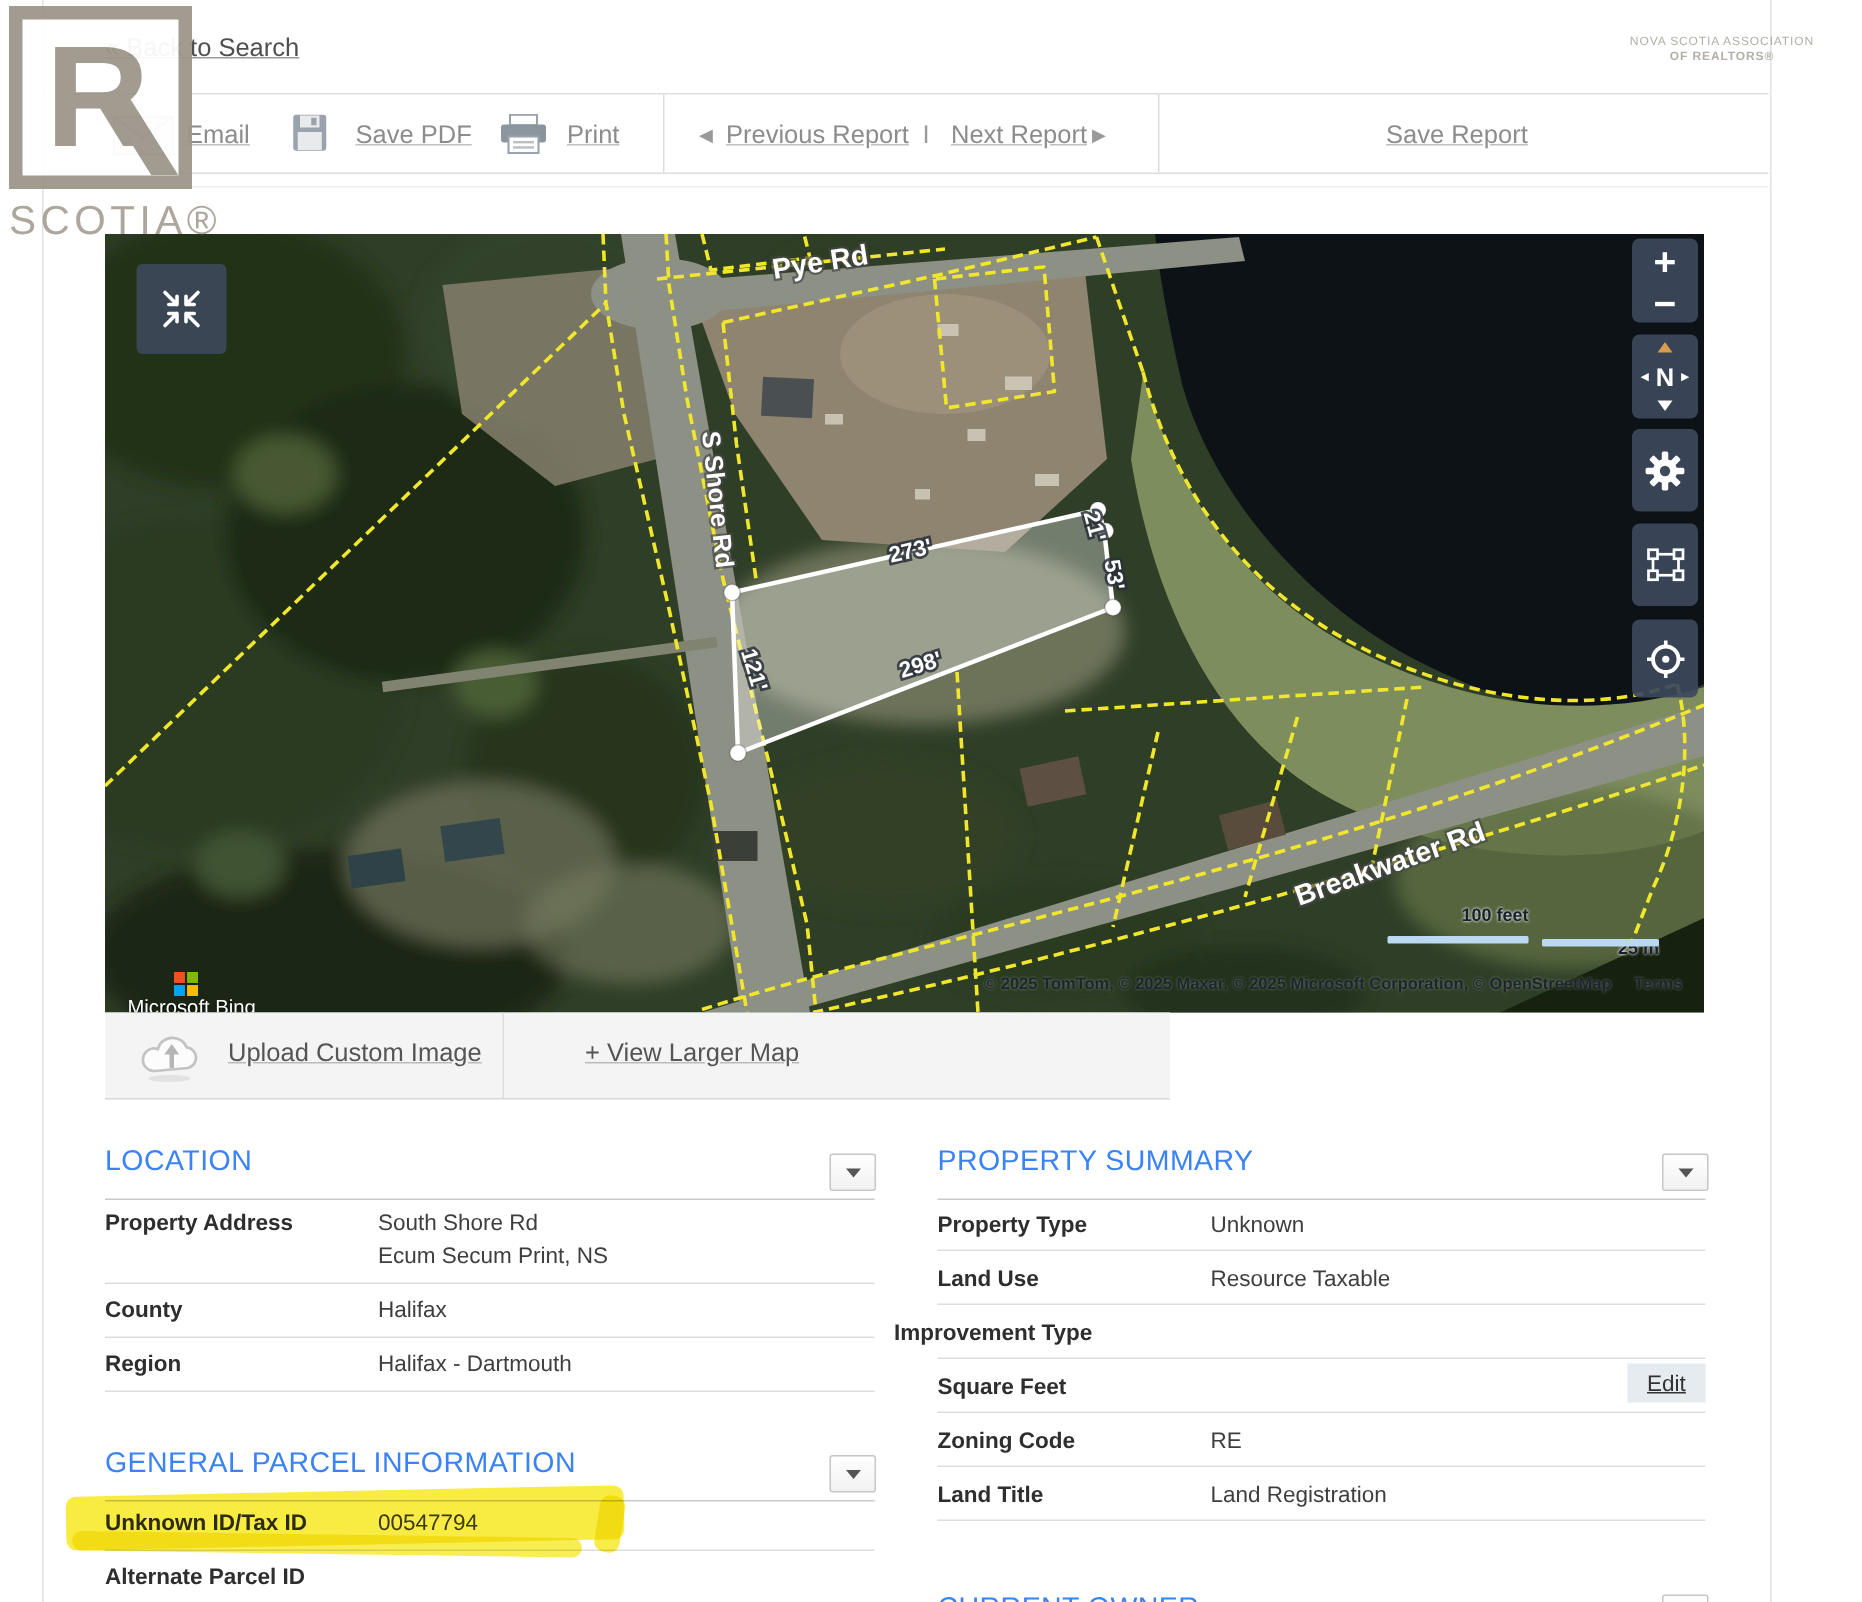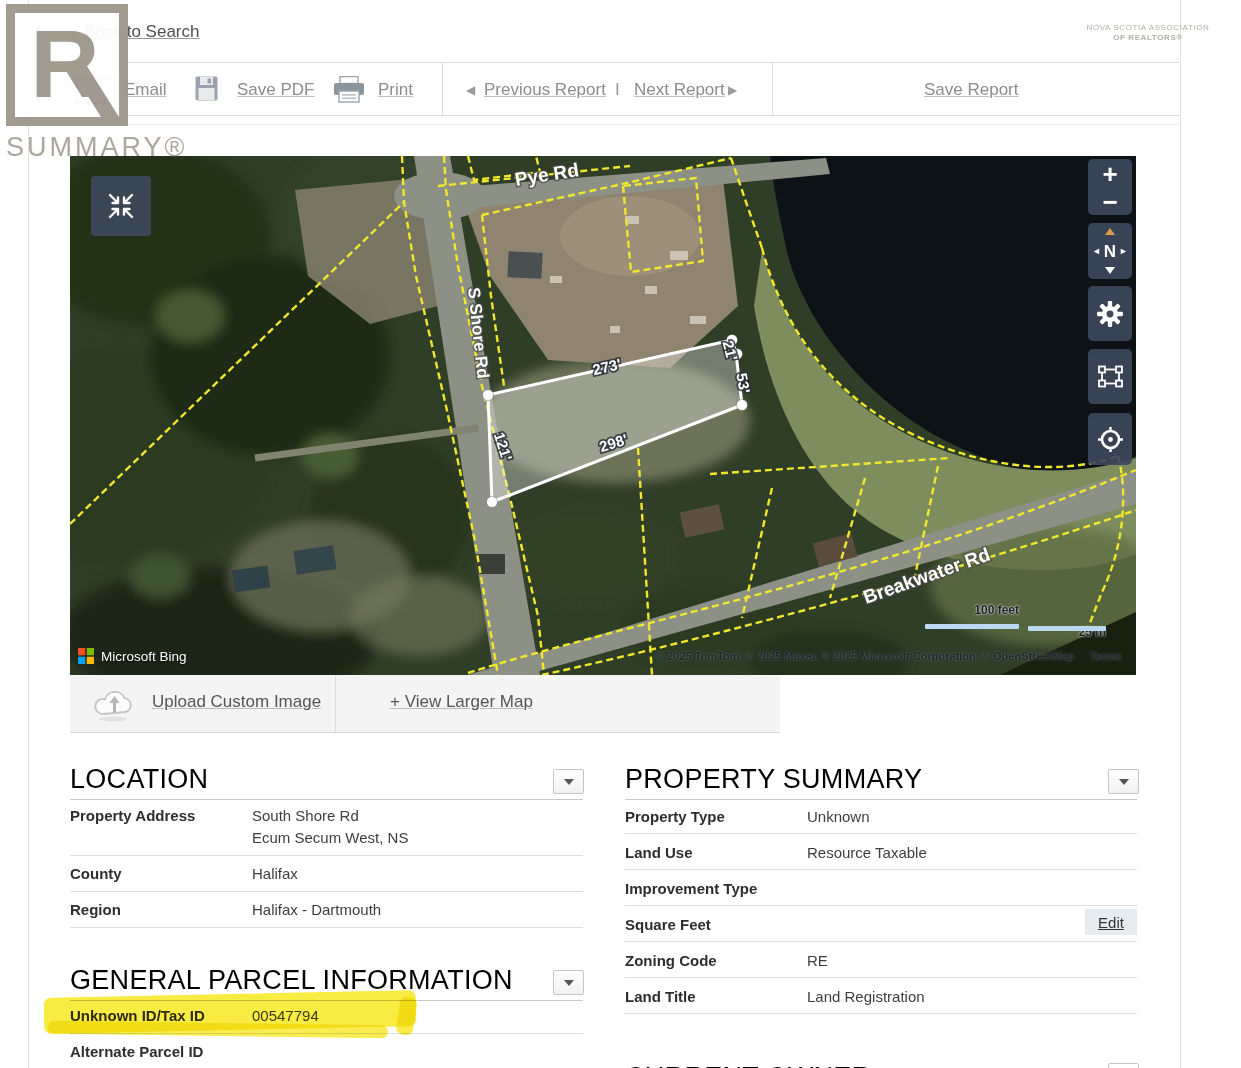--- a/index.html
+++ b/index.html
@@ -6,21 +6,21 @@
   body{width:1241px;height:1068px;position:relative;overflow:hidden;background:#fff;
        font-family:"Liberation Sans","DejaVu Sans",sans-serif;-webkit-font-smoothing:antialiased;}
   .abs{position:absolute;}
   .hline{position:absolute;border-top:1px solid #ddd;height:0;}
   .vline{position:absolute;border-left:1px solid #ddd;width:0;}
   .frame{position:absolute;left:28px;top:0;width:1151px;height:1068px;
          border-left:1px solid #e2e2e2;border-right:1px solid #e2e2e2;}
   a.lnk{color:#8c8c8c;text-decoration:underline;text-decoration-color:#c0c0c0;font-size:17px;cursor:pointer;}
   a.lnk-dark{color:#4f4f4f;text-decoration:underline;text-decoration-color:#9a9a9a;font-size:17px;cursor:pointer;}
   .arrow{color:#9a9a9a;font-size:12px;}
-  .sec-title{font-size:27px;color:#000000;letter-spacing:.3px;white-space:nowrap;}
+  .sec-title{font-size:19px;color:#3b82f6;letter-spacing:.3px;white-space:nowrap;}
   .row-label{font-weight:bold;font-size:15px;color:#2e2e2e;white-space:nowrap;}
   .row-value{font-size:15px;color:#3e3e3e;white-space:nowrap;}
   .dd-btn{position:absolute;width:29px;height:23px;background:linear-gradient(#fff,#f1f1f1);
           border:1px solid #c6c6c6;border-radius:2px;display:flex;align-items:center;justify-content:center;cursor:pointer;}
   .dd-btn .tri{width:0;height:0;border-left:5px solid transparent;border-right:5px solid transparent;border-top:6px solid #555;}
   
   .map{position:absolute;left:70px;top:156px;width:1066px;height:519px;background:#2f3e27;overflow:hidden;}
   .ctl{position:absolute;left:1018px;width:44px;background:rgba(60,72,92,.92);border-radius:5px;
        display:flex;align-items:center;justify-content:center;cursor:pointer;color:#fff;}
   .maplabel{fill:#fff;font-weight:bold;paint-order:stroke;stroke:rgba(42,48,58,.85);stroke-width:3.5px;
@@ -92,21 +92,21 @@
 <div class="hline" style="left:29px;top:115px;width:1150px;"></div>
 <div class="hline" style="left:29px;top:124px;width:1150px;border-color:#ededed;"></div>
 
 <div class="watermark">
   <div class="wm-box">
     <svg width="104" height="104" viewBox="0 0 104 104">
       <text x="50" y="84" text-anchor="middle" font-size="96" font-weight="bold" fill="#9d968b" font-family="Liberation Sans, sans-serif">R</text>
       <polygon points="56,56 86,104 104,104 70,50" fill="#9d968b"></polygon>
     </svg>
   </div>
-  <div class="wm-label">SUMMARY®</div>
+  <div class="wm-label">SCOTIA®</div>
 </div>
 
 <div class="nsar">
   <div class="nsar-sub">NOVA SCOTIA ASSOCIATION</div>
   <div class="nsar-sub" style="margin-top:0;font-weight:bold;">OF REALTORS®</div>
 </div>
 
 <div class="map">
   <svg width="1066" height="519" viewBox="0 0 1066 519" preserveAspectRatio="none" style="position:absolute;left:0;top:0;">
     <defs>
@@ -257,21 +257,21 @@
     </svg>
   </div>
   <div class="ctl" style="top:257px;height:52px;">
     <svg width="27" height="27" viewBox="0 0 27 27" stroke="#fff" fill="none">
       <circle cx="13.5" cy="13.5" r="8.5" stroke-width="2.6"></circle>
       <circle cx="13.5" cy="13.5" r="2.4" fill="#fff" stroke="none"></circle>
       <path d="M13.5,1 L13.5,5 M13.5,22 L13.5,26 M1,13.5 L5,13.5 M22,13.5 L26,13.5" stroke-width="2.4"></path>
     </svg>
   </div>
 
-  <div class="abs" style="left:8px;top:492px;display:flex;align-items:center;">
+  <div class="abs" style="left:8px;top:492px;display:flex;align-items:center;flex-direction:column;">
     <svg width="16" height="16" viewBox="0 0 16 16">
       <rect x="0" y="0" width="7.3" height="7.3" fill="#f25022"></rect>
         <rect x="8.7" y="0" width="7.3" height="7.3" fill="#7fba00"></rect>
       <rect x="0" y="8.7" width="7.3" height="7.3" fill="#00a4ef"></rect>
         <rect x="8.7" y="8.7" width="7.3" height="7.3" fill="#ffb900"></rect>
     </svg>
     <span style="margin-left:7px;font-size:13.5px;color:#fff;text-shadow:0 1px 2px rgba(0,0,0,.8);">Microsoft Bing</span>
   </div>
 
   <div class="scale-label" style="left:855px;top:447px;width:94px;">100 feet</div>
@@ -298,21 +298,21 @@
 </div>
 
 <div class="sec-title abs" style="left:70px;top:764px;">LOCATION</div>
 <div class="dd-btn" style="left:553px;top:769px;">
     <div class="tri"></div>
   </div>
 <div class="hline" style="left:70px;top:799px;width:513px;border-color:#c9c9c9;"></div>
 
 <div class="row-label abs" style="left:70px;top:807px;">Property Address</div>
 <div class="row-value abs" style="left:252px;top:807px;">South Shore Rd</div>
-<div class="row-value abs" style="left:252px;top:829px;">Ecum Secum West, NS</div>
+<div class="row-value abs" style="left:252px;top:829px;">Ecum Secum Print, NS</div>
 <div class="hline" style="left:70px;top:855px;width:513px;"></div>
 
 <div class="row-label abs" style="left:70px;top:865px;">County</div>
 <div class="row-value abs" style="left:252px;top:865px;">Halifax</div>
 <div class="hline" style="left:70px;top:891px;width:513px;"></div>
 
 <div class="row-label abs" style="left:70px;top:901px;">Region</div>
 <div class="row-value abs" style="left:252px;top:901px;text-align:right;">Halifax - Dartmouth</div>
 <div class="hline" style="left:70px;top:927px;width:513px;"></div>
 
@@ -323,21 +323,21 @@
 <div class="hline" style="left:625px;top:799px;width:512px;border-color:#c9c9c9;"></div>
 
 <div class="row-label abs" style="left:625px;top:808px;">Property Type</div>
 <div class="row-value abs" style="left:807px;top:808px;">Unknown</div>
 <div class="hline" style="left:625px;top:833px;width:512px;"></div>
 
 <div class="row-label abs" style="left:625px;top:844px;">Land Use</div>
 <div class="row-value abs" style="left:807px;top:844px;">Resource Taxable</div>
 <div class="hline" style="left:625px;top:869px;width:512px;"></div>
 
-<div class="row-label abs" style="left:625px;top:880px;">Improvement Type</div>
+<div class="row-label abs" style="left:596px;top:880px;">Improvement Type</div>
 <div class="hline" style="left:625px;top:905px;width:512px;"></div>
 
 <div class="row-label abs" style="left:625px;top:916px;">Square Feet</div>
 <a class="abs" style="left:1085px;top:909px;width:52px;height:26px;background:#e6ebf0;display:flex;align-items:center;justify-content:center;font-size:15px;color:#333;text-decoration:underline;cursor:pointer;">Edit</a>
 <div class="hline" style="left:625px;top:941px;width:512px;"></div>
 
 <div class="row-label abs" style="left:625px;top:952px;">Zoning Code</div>
 <div class="row-value abs" style="left:807px;top:952px;">RE</div>
 <div class="hline" style="left:625px;top:977px;width:512px;"></div>
 

